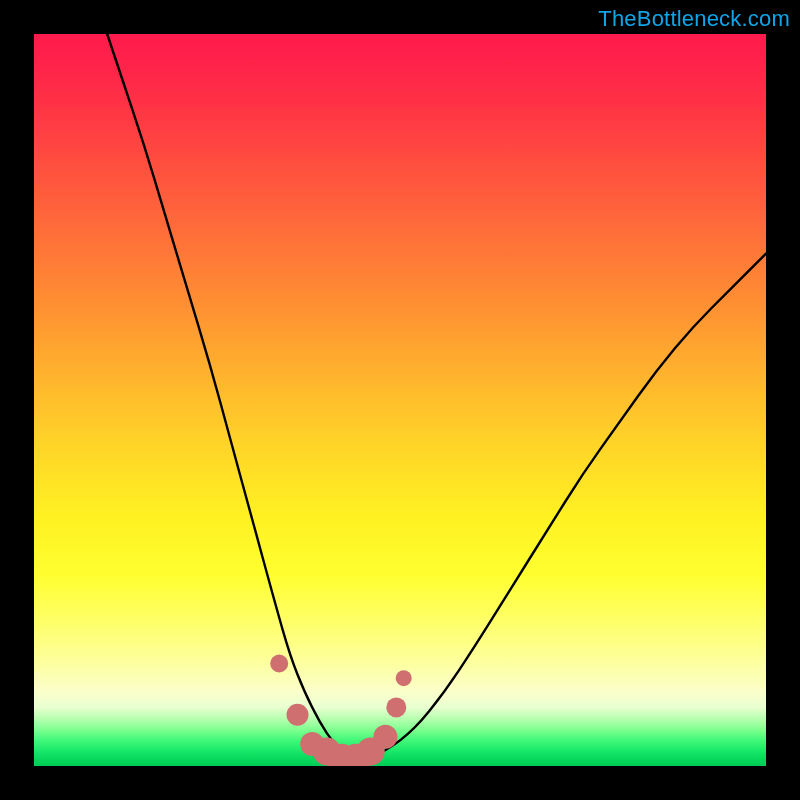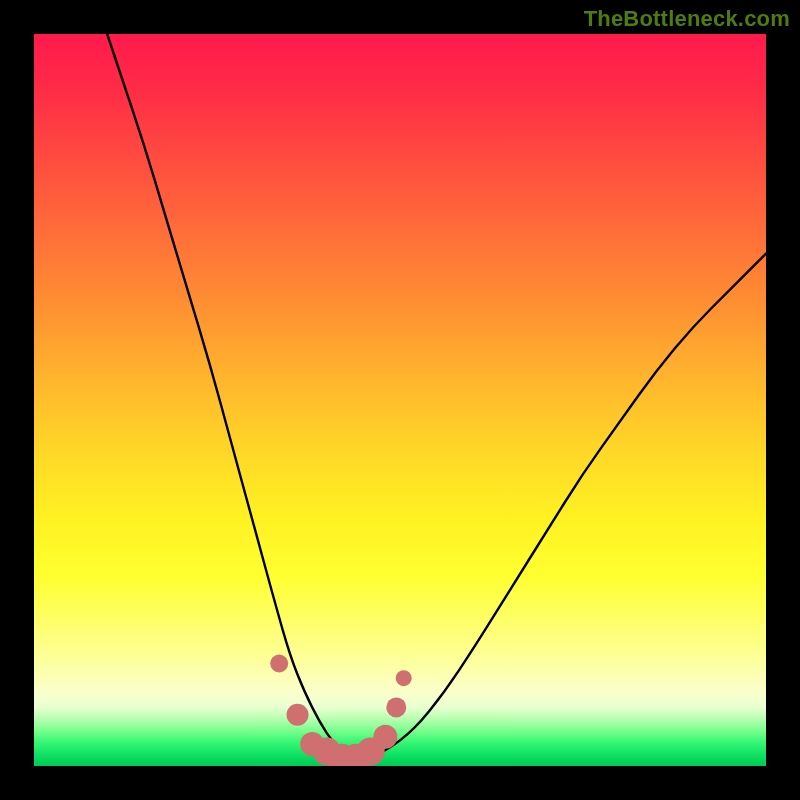--- a/index.html
+++ b/index.html
@@ -44,23 +44,23 @@
       #40f878 96.5%,
       #18e868 98%,
       #08d85c 99%,
       #00cc55 100%
     );
   }
   .watermark {
     position: absolute;
     top: 6px;
     right: 10px;
-    color: #4d7c0f;
+    color: #0ea5e9;
     font-size: 22px;
-    font-weight: 700;
+    font-weight: 400;
     letter-spacing: 0.2px;
     user-select: none;
   }
   svg.curve {
     position: absolute;
     left: 0;
     top: 0;
     width: 732px;
     height: 732px;
   }

